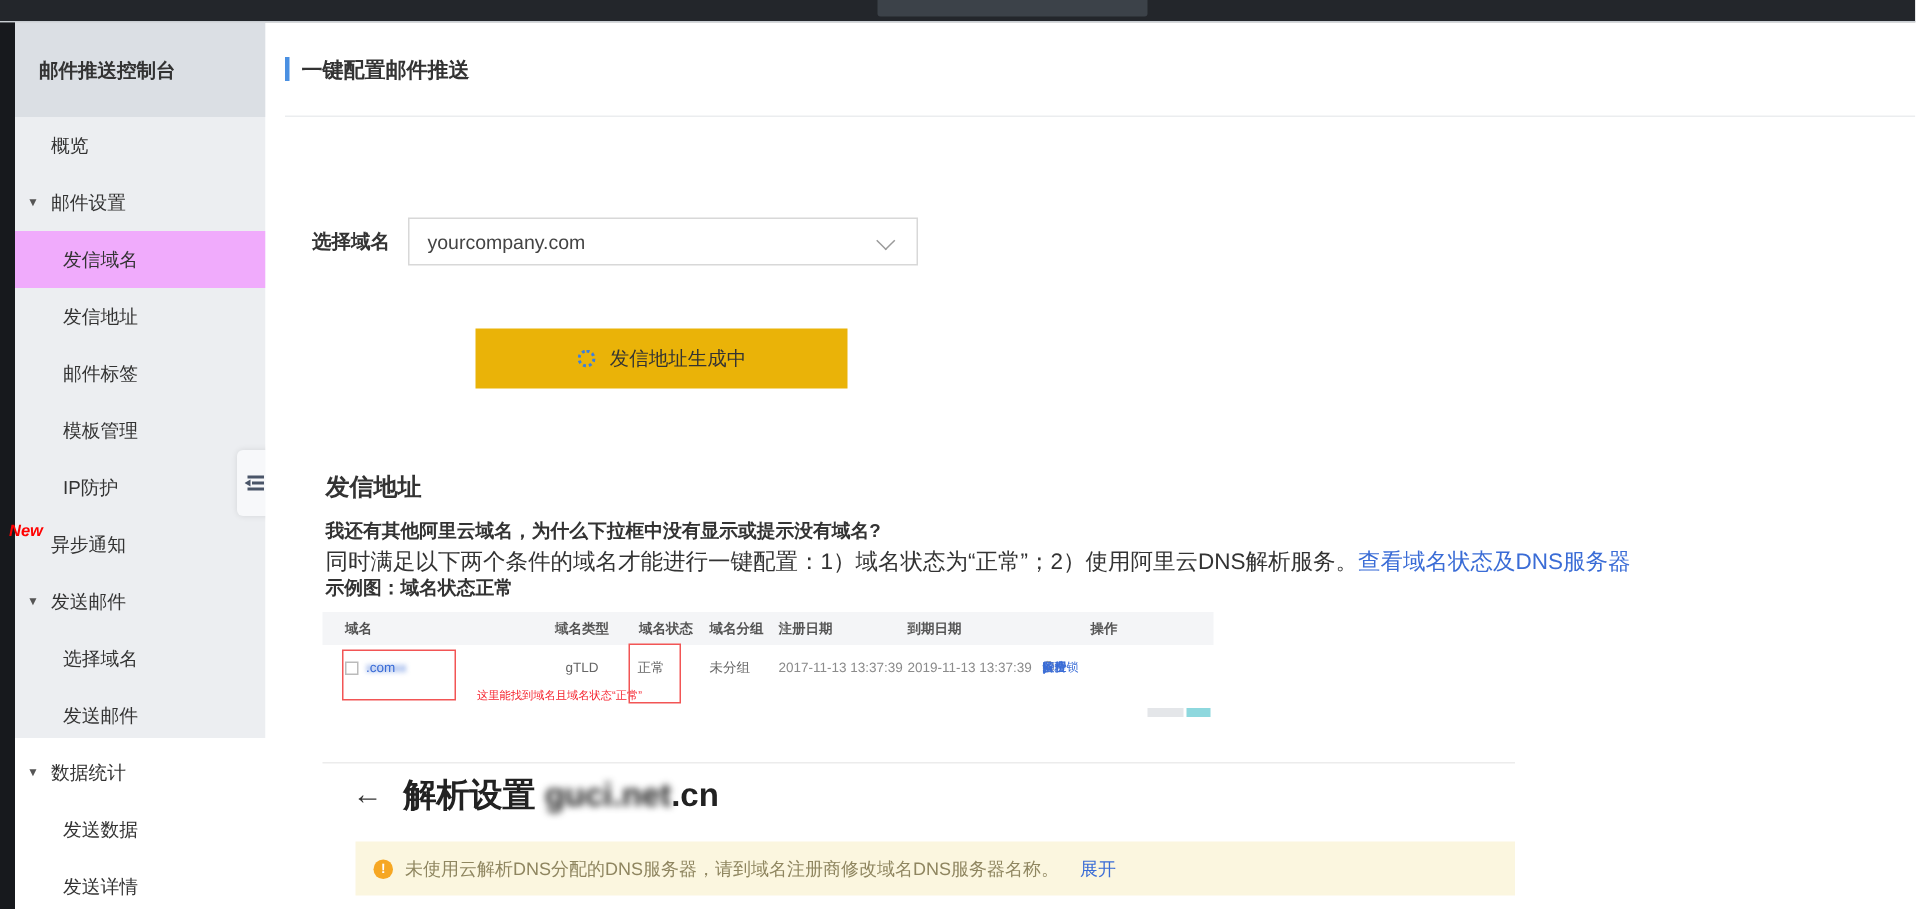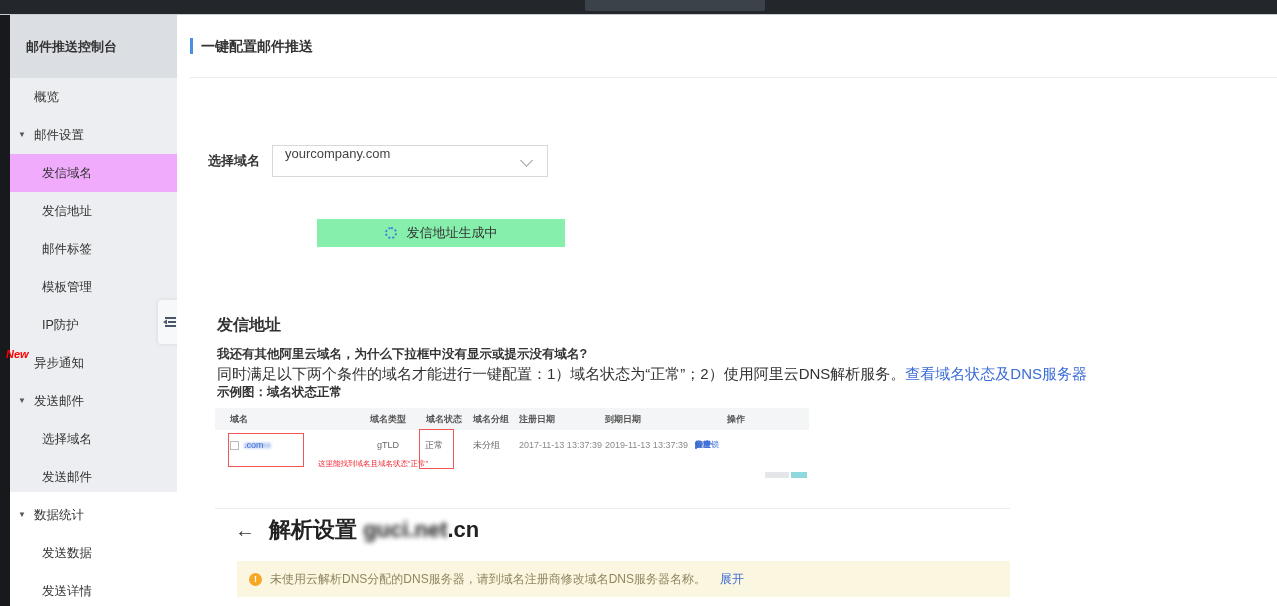--- a/index.html
+++ b/index.html
@@ -25,24 +25,24 @@
   .collapse-tab{position:absolute;left:158px;top:300px;width:24px;height:44px;background:#f7f8fa;border-radius:4px;display:flex;align-items:center;justify-content:center;box-shadow:0 0 4px rgba(0,0,0,.10);cursor:pointer;}
 
   
   .main{position:absolute;left:177px;top:15px;width:1100px;height:591px;background:#fff;}
   .main > *{position:absolute;}
   .page-accent{left:13px;top:23px;width:3px;height:16px;background:#4a90e2;}
   .page-title{left:24px;top:23px;font-size:14px;font-weight:bold;color:#333;line-height:16px;}
   .header-divider{left:13px;top:62px;width:1087px;height:1px;background:#ebedef;}
 
   .form-label{left:31px;top:130px;height:32px;line-height:32px;font-weight:bold;font-size:13px;color:#333;}
-  .select{left:95px;top:130px;width:276px;height:32px;border:1px solid #d8d8d8;background:#fff;display:flex;align-items:flex-start;padding:0 12px;font-size:13px;color:#444;cursor:pointer;}
+  .select{left:95px;top:130px;width:340px;height:32px;border:1px solid #d8d8d8;background:#fff;display:flex;align-items:center;padding:0 12px;font-size:13px;color:#444;cursor:pointer;}
   .chevron{position:absolute;right:16px;top:10px;width:9px;height:9px;border-right:1px solid #9a9a9a;border-bottom:1px solid #9a9a9a;transform:rotate(45deg);}
 
-  .gen-button{left:140px;top:204px;width:248px;height:28px;background:#86efac;display:flex;align-items:center;justify-content:center;gap:10px;font-size:13px;color:#333;cursor:pointer;}
+  .gen-button{left:140px;top:204px;width:248px;height:40px;background:#eab308;display:flex;align-items:center;justify-content:center;gap:10px;font-size:13px;color:#333;cursor:pointer;}
   .spinner{width:12px;height:12px;border:2px dotted #3c7fe0;border-radius:50%;animation:spin 1.2s linear infinite;}
   @keyframes spin{to{transform:rotate(360deg);}}
 
   .faq-heading{left:40px;top:300px;font-size:16px;font-weight:bold;color:#333;}
   .faq-q{left:40px;top:331px;font-size:12.5px;font-weight:bold;color:#333;}
   .faq-a{left:40px;top:350px;font-size:15px;color:#333;}
   .link{color:#3a6cd6;text-decoration:none;cursor:pointer;}
   .ex-label{font-size:12.5px;font-weight:bold;color:#333;}
 
   

